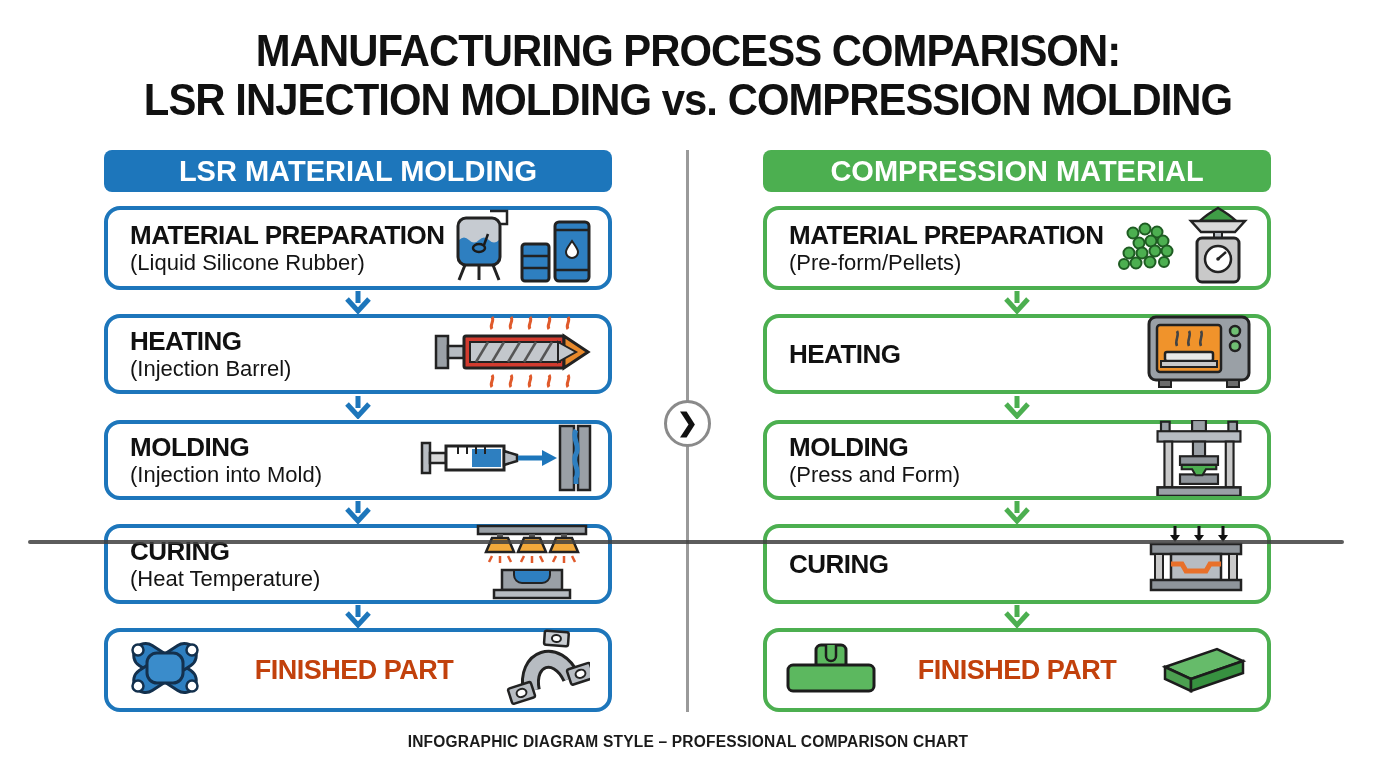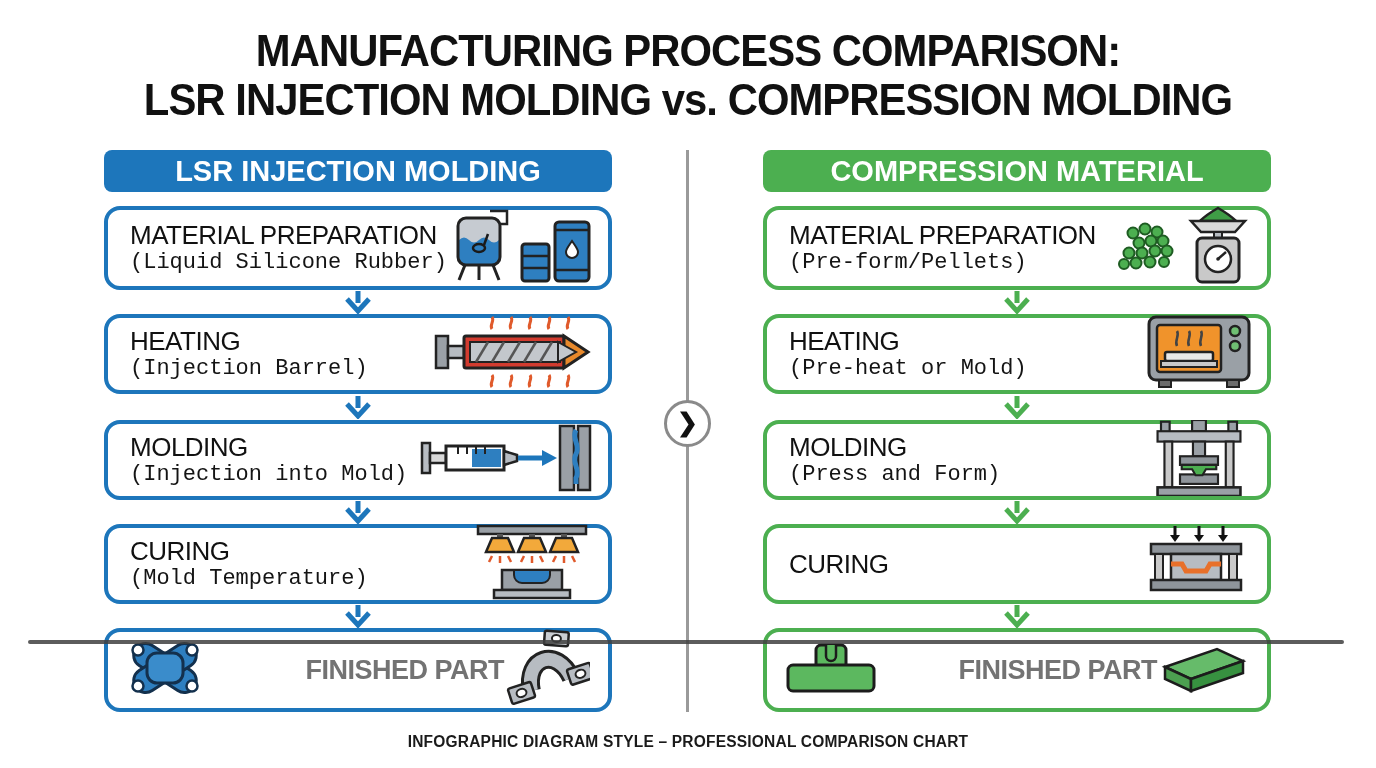--- a/index.html
+++ b/index.html
@@ -1,18 +1,18 @@
 <!DOCTYPE html>
 <html><head>
 <meta charset="utf-8">
 <style>
   * { margin:0; padding:0; box-sizing:border-box; }
   html,body { width:1376px; height:768px; background:#fff; overflow:hidden;
     font-family:"Liberation Sans", sans-serif; }
-  .stage { position:relative; width:1376px; height:644px; background:#fff; }
+  .stage { position:relative; width:1376px; height:544px; background:#fff; }
 
   .title-wrap { position:absolute; top:26px; left:0; width:100%; text-align:center;
     transform:scaleX(0.95); transform-origin:center; }
   .title-line { font-size:44px; line-height:49px; font-weight:bold; color:#111;
     letter-spacing:-1px; }
 
   .column { position:absolute; top:150px; width:508px; display:flex; flex-direction:column; }
   .col-lsr { left:104px; }
   .col-comp { left:763px; }
 
@@ -22,33 +22,33 @@
   .col-lsr .col-header { background:#1d76bb; }
   .col-comp .col-header { background:#4caf50; }
 
   .step-box { background:#fff; border-radius:16px; display:flex; align-items:center;
     padding:0 16px 0 22px; }
   .col-lsr .step-box { border:4px solid #1d76bb; }
   .col-comp .step-box { border:4px solid #4caf50; }
   .h84 { height:84px; } .h80 { height:80px; }
 
   .step-text { flex:1; min-width:0; }
-  .step-title { font-size:26px; font-weight:normal; color:#111; letter-spacing:-0.5px;
+  .step-title { font-size:26px; font-weight:bold; color:#111; letter-spacing:-0.5px;
     line-height:30px; }
-  .step-sub { font-size:22px; color:#141414; line-height:26px;font-family:Liberation Mono, monospace; }
+  .step-sub { font-size:22px; color:#141414; line-height:26px; }
 
   .icons { display:flex; align-items:center; gap:8px; }
 
   .arrow-row { height:24px; display:flex; align-items:center; justify-content:center; }
   .arrow-row.tall { height:26px; }
   .arrow-row svg { display:block; }
 
   .finished-box { justify-content:space-between; padding:0 18px; }
-  .finished-title { flex:1; text-align:right; font-size:27px; font-weight:bold;
-    color:#737373; letter-spacing:-0.5px; }
+  .finished-title { flex:1; text-align:center; font-size:27px; font-weight:bold;
+    color:#c2410c; letter-spacing:-0.5px; }
 
   .divider-line { position:absolute; left:686px; top:150px; width:3px; height:562px;
     background:#9a9a9a; }
   .divider-circle { position:absolute; left:664px; top:400px; width:47px; height:47px;
     border-radius:50%; background:#fff; border:3px solid #8a8a8a; display:flex;
     align-items:center; justify-content:center; font-size:25px; font-weight:bold;
     color:#111; padding-bottom:2px; }
 
   .footer-note { position:absolute; top:733px; left:0; width:100%; text-align:center;
     font-size:16px; font-weight:bold; color:#1a1a1a; letter-spacing:0.2px;
@@ -61,21 +61,21 @@
 <body>
 
 <div class="stage">
 
   <div class="title-wrap">
     <div class="title-line">MANUFACTURING PROCESS COMPARISON:</div>
     <div class="title-line">LSR INJECTION MOLDING vs. COMPRESSION MOLDING</div>
   </div>
 
   <div class="column col-lsr">
-    <div class="col-header">LSR INJECTION MOLDING</div>
+    <div class="col-header">LSR MATERIAL MOLDING</div>
 
     <div class="step-box h84">
       <div class="step-text">
         <div class="step-title">MATERIAL PREPARATION</div>
         <div class="step-sub">(Liquid Silicone Rubber)</div>
       </div>
       <div class="icons">
         <span>
           <svg width="62" height="76" viewBox="0 0 62 76">
             <polyline points="46,16 57,16 57,3 40,3" fill="none" stroke="#222" stroke-width="2.5"></polyline>
@@ -182,21 +182,21 @@
 
     <div class="arrow-row">
       <svg width="36" height="24" viewBox="0 0 36 24">
           <path d="M18,1 V13 M7,9 L18,21 L29,9" fill="none" stroke="#1d76bb" stroke-width="5"></path>
         </svg>
     </div>
 
     <div class="step-box h80">
       <div class="step-text">
         <div class="step-title">CURING</div>
-        <div class="step-sub">(Mold Temperature)</div>
+        <div class="step-sub">(Heat Temperature)</div>
       </div>
       <div class="icons">
         <span>
           <svg width="120" height="76" viewBox="0 0 120 76">
             <rect x="6" y="2" width="108" height="8" fill="#9aa0a6" stroke="#222" stroke-width="2.5"></rect>
             <g>
               <rect x="25" y="10" width="6" height="4" fill="#555"></rect>
                 <polygon points="20,14 36,14 42,28 14,28" fill="#f2a93b" stroke="#222" stroke-width="2.5"></polygon>
               <rect x="57" y="10" width="6" height="4" fill="#555"></rect>
                 <polygon points="52,14 68,14 74,28 46,28" fill="#f2a93b" stroke="#222" stroke-width="2.5"></polygon>
@@ -313,21 +313,20 @@
 
     <div class="arrow-row">
       <svg width="36" height="24" viewBox="0 0 36 24">
           <path d="M18,1 V13 M7,9 L18,21 L29,9" fill="none" stroke="#4caf50" stroke-width="5"></path>
         </svg>
     </div>
 
     <div class="step-box h80">
       <div class="step-text">
         <div class="step-title">HEATING</div>
-        <div class="step-sub">(Pre-heat or Mold)</div>
       </div>
       <div class="icons">
         <span>
           <svg width="104" height="78" viewBox="0 0 104 78">
             <rect x="2" y="4" width="100" height="63" rx="7" fill="#9aa0a6" stroke="#222" stroke-width="3"></rect>
             <rect x="10" y="12" width="64" height="47" rx="3" fill="#f0932b" stroke="#222" stroke-width="2.5"></rect>
             <g stroke="#444" stroke-width="2.5" fill="none">
               <path d="M30,18 c3,5 -3,9 0,15"></path>
                 <path d="M42,18 c3,5 -3,9 0,15"></path>
                 <path d="M54,18 c3,5 -3,9 0,15"></path>

